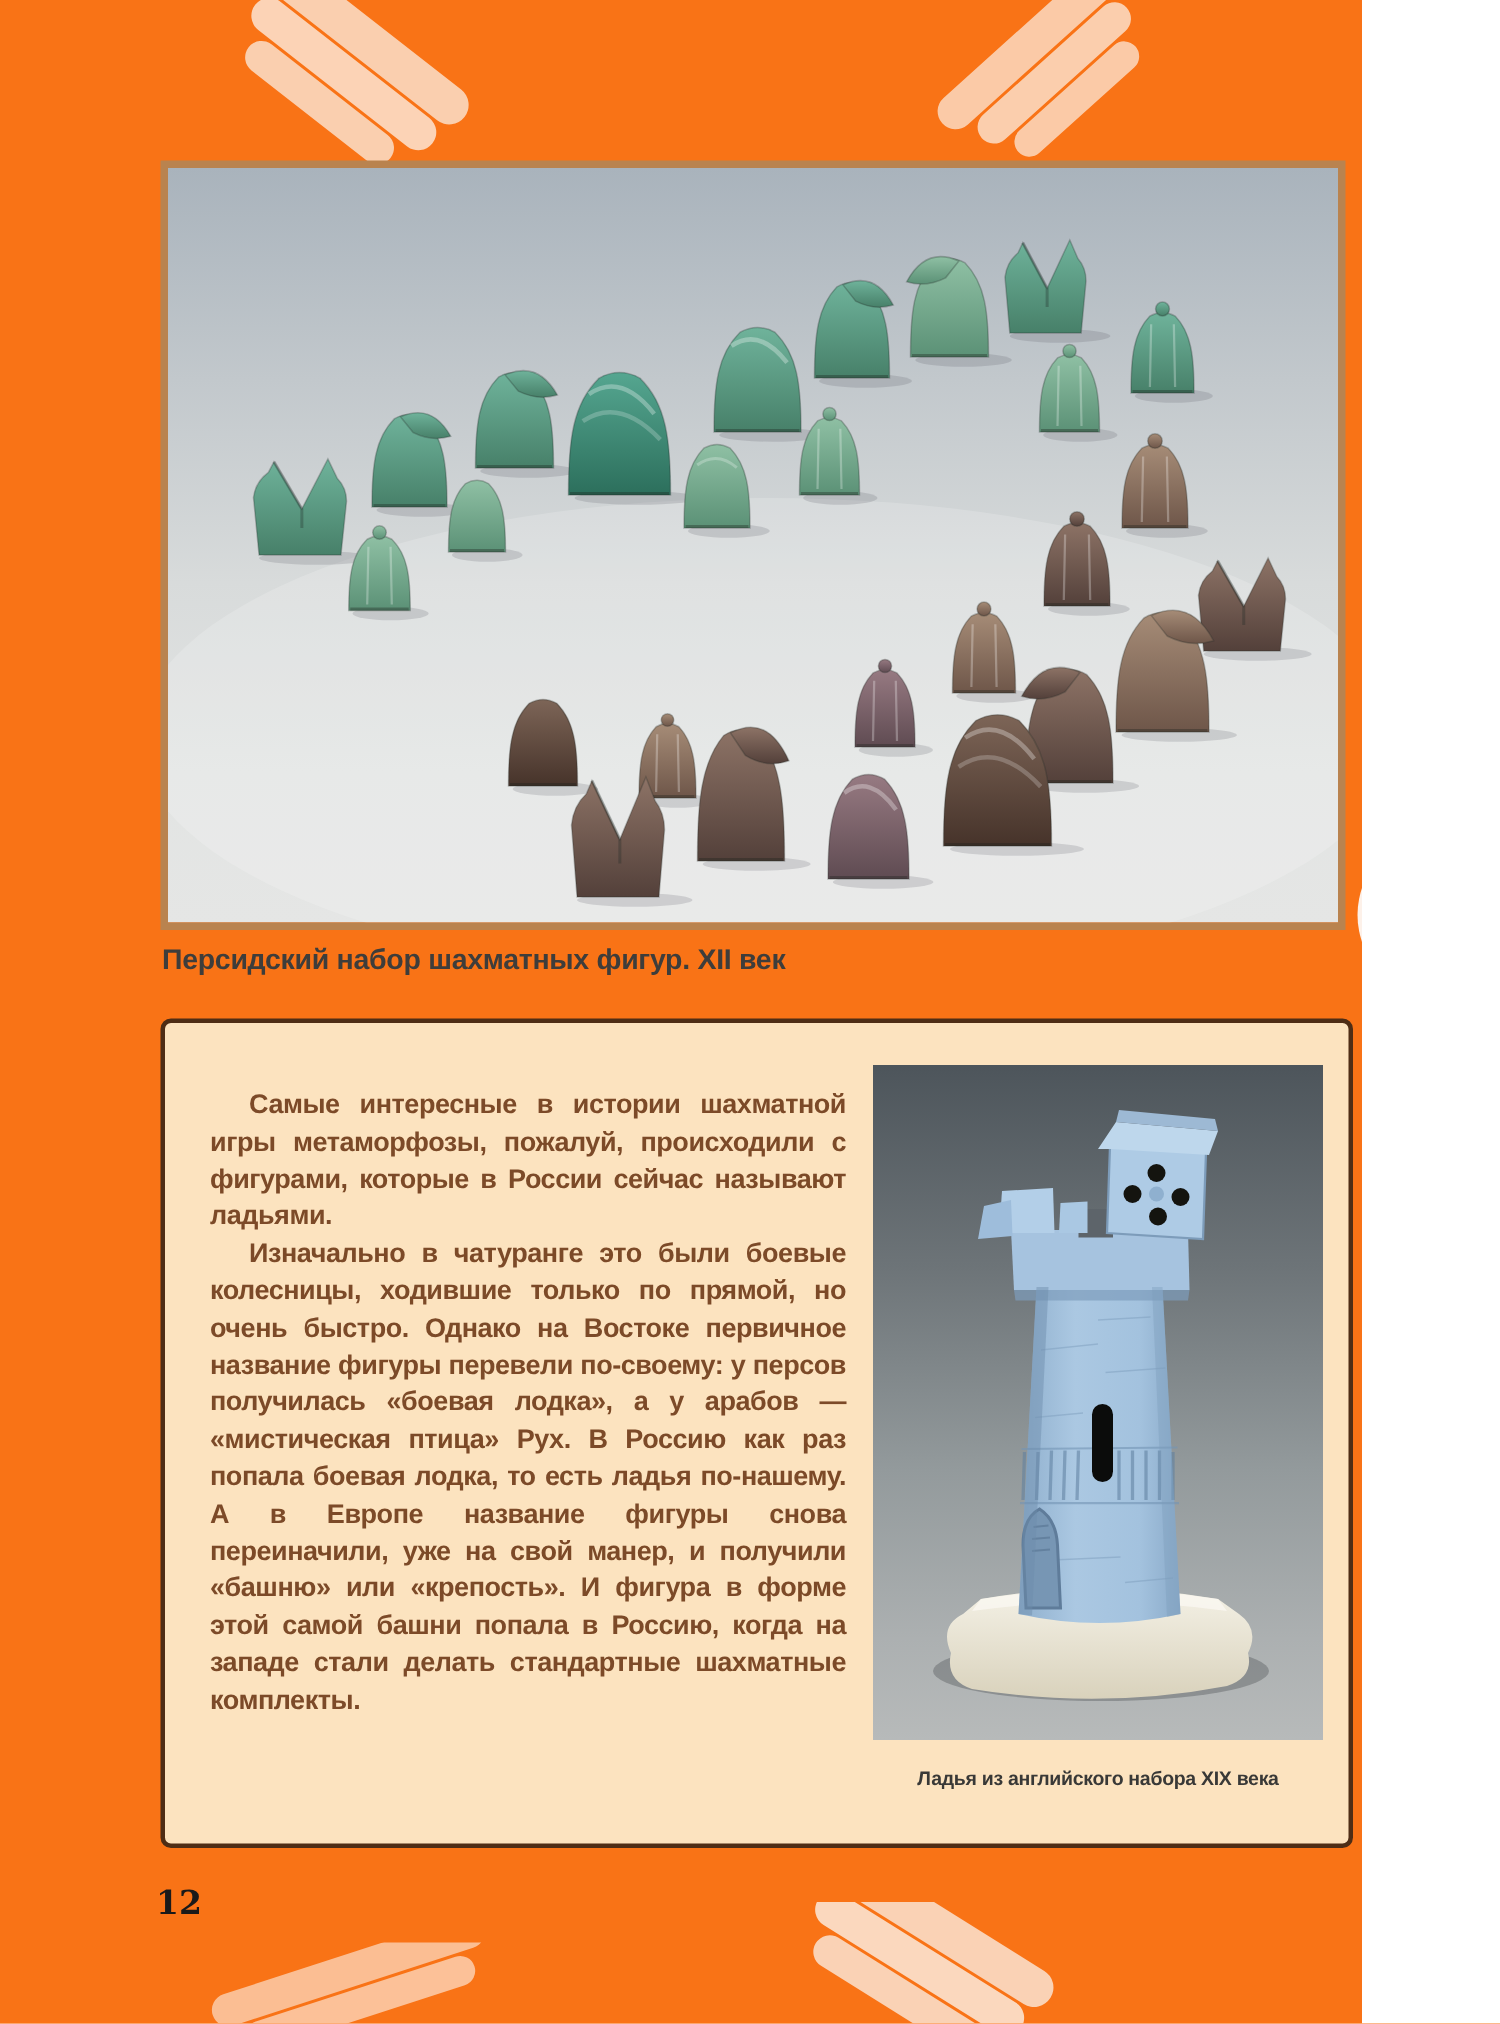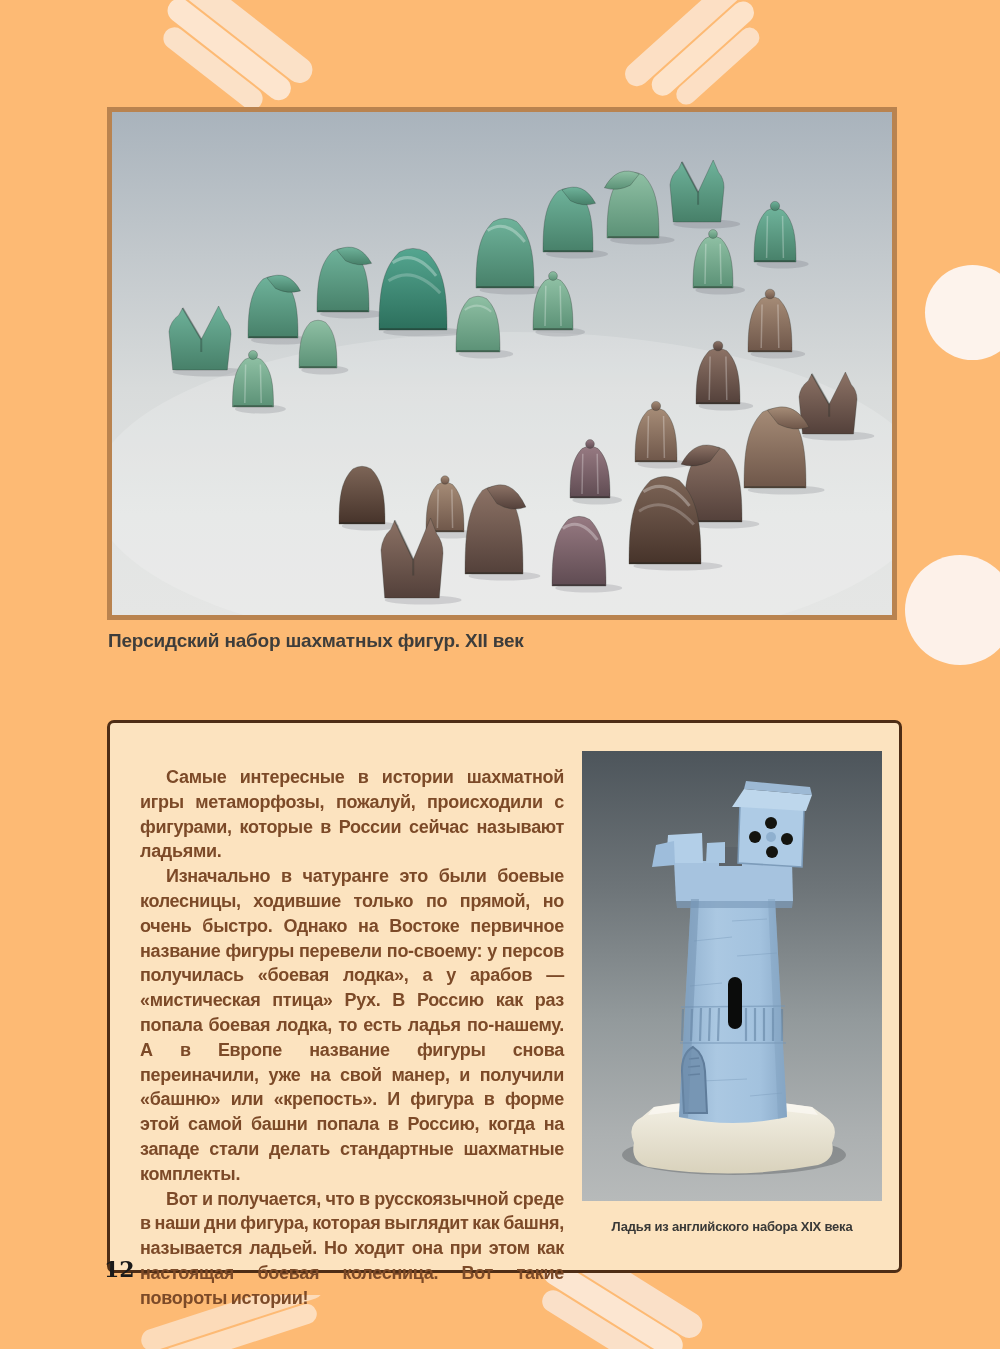--- a/index.html
+++ b/index.html
@@ -1,32 +1,32 @@
 <!DOCTYPE html>
 <html style="--body-text: #7c4a28; --box-bg: #fce3bf; --box-border: #4e2d15; --frame-border: #b9834f; --caption-text: #3e3d3b; --footer-text: #1a1a1a;"><head>
 <meta charset="utf-8">
 <style>
   :root{
     --body-text:#7c4a28; --box-bg:#fce3bf; --box-border:#4e2d15;
     --frame-border:#b9834f; --caption:#3e3d3b; --footer:#1a1a1a;
   }
   html,body{margin:0;padding:0;}
   body{background:#ffffff;}
-  #canvas{position:relative;width:1000px;height:1349px;background:#fdba74;overflow:hidden;
+  #canvas{position:relative;width:908px;height:1349px;background:#f97316;overflow:hidden;
           font-family:"Liberation Sans",sans-serif;}
   .wm{position:absolute;pointer-events:none;}
   
   #photo-frame{position:absolute;left:107px;top:107px;width:780px;height:503px;
     border:5px solid var(--frame-border);box-shadow:inset 0 0 0 1px rgba(90,50,20,.35);}
   #photo-frame svg{display:block;}
   
   #caption1{position:absolute;left:108px;top:630px;width:600px;
     font-weight:bold;font-size:19px;color:var(--caption);letter-spacing:-0.2px;}
   
-  #info-box{position:absolute;left:107px;top:720px;width:789px;height:547px;
+  #info-box{position:absolute;left:107px;top:679px;width:789px;height:547px;
     background:var(--box-bg);border:3px solid var(--box-border);border-radius:7px;}
   #box-text{position:absolute;left:30px;top:42px;width:424px;}
   #box-text p{margin:0;text-indent:26px;text-align:justify;
     font-weight:bold;font-size:18px;line-height:24.8px;color:var(--body-text);
     letter-spacing:-0.3px;word-spacing:-1px;}
   #rook-photo{position:absolute;left:472px;top:28px;width:300px;height:450px;}
   #rook-photo svg{display:block;}
   #caption2{position:absolute;left:472px;top:496px;width:300px;text-align:center;
     font-weight:bold;font-size:13px;color:#393937;letter-spacing:-0.2px;white-space:nowrap;}
   
@@ -284,21 +284,20 @@
         </g>
     </svg>
   </div>
 
   <div id="caption1">Персидский набор шахматных фигур. XII век</div>
 
   <div id="info-box">
     <div id="box-text">
         <p>Самые интересные в истории шахматной игры метаморфозы, пожалуй, происходили с фигурами, которые в России сейчас называют ладьями.</p>
         <p>Изначально в чатуранге это были боевые колесницы, ходившие только по прямой, но очень быстро. Однако на Востоке первичное название фигуры перевели по-своему: у персов получилась «боевая лодка», а у арабов — «мистическая птица» Рух. В Россию как раз попала боевая лодка, то есть ладья по-нашему. А в Европе название фигуры снова переиначили, уже на свой манер, и получили «башню» или «крепость». И фигура в форме этой самой башни попала в Россию, когда на западе стали делать стандартные шахматные комплекты.</p>
-        <p>Вот и получается, что в русскоязычной среде в наши дни фигура, которая выглядит как башня, называется ладьей. Но ходит она при этом как настоящая боевая колесница. Вот такие повороты истории!</p>
       </div>
 
     <div id="rook-photo">
       <svg width="300" height="450" viewBox="0 0 300 450">
         <defs>
           <linearGradient id="rk-bg" x1="0" y1="0" x2="0" y2="1">
             <stop offset="0" stop-color="#4d555b"></stop>
               <stop offset="0.3" stop-color="#6d7478"></stop>
             <stop offset="0.6" stop-color="#939a9c"></stop>
               <stop offset="0.85" stop-color="#acb0b1"></stop>

